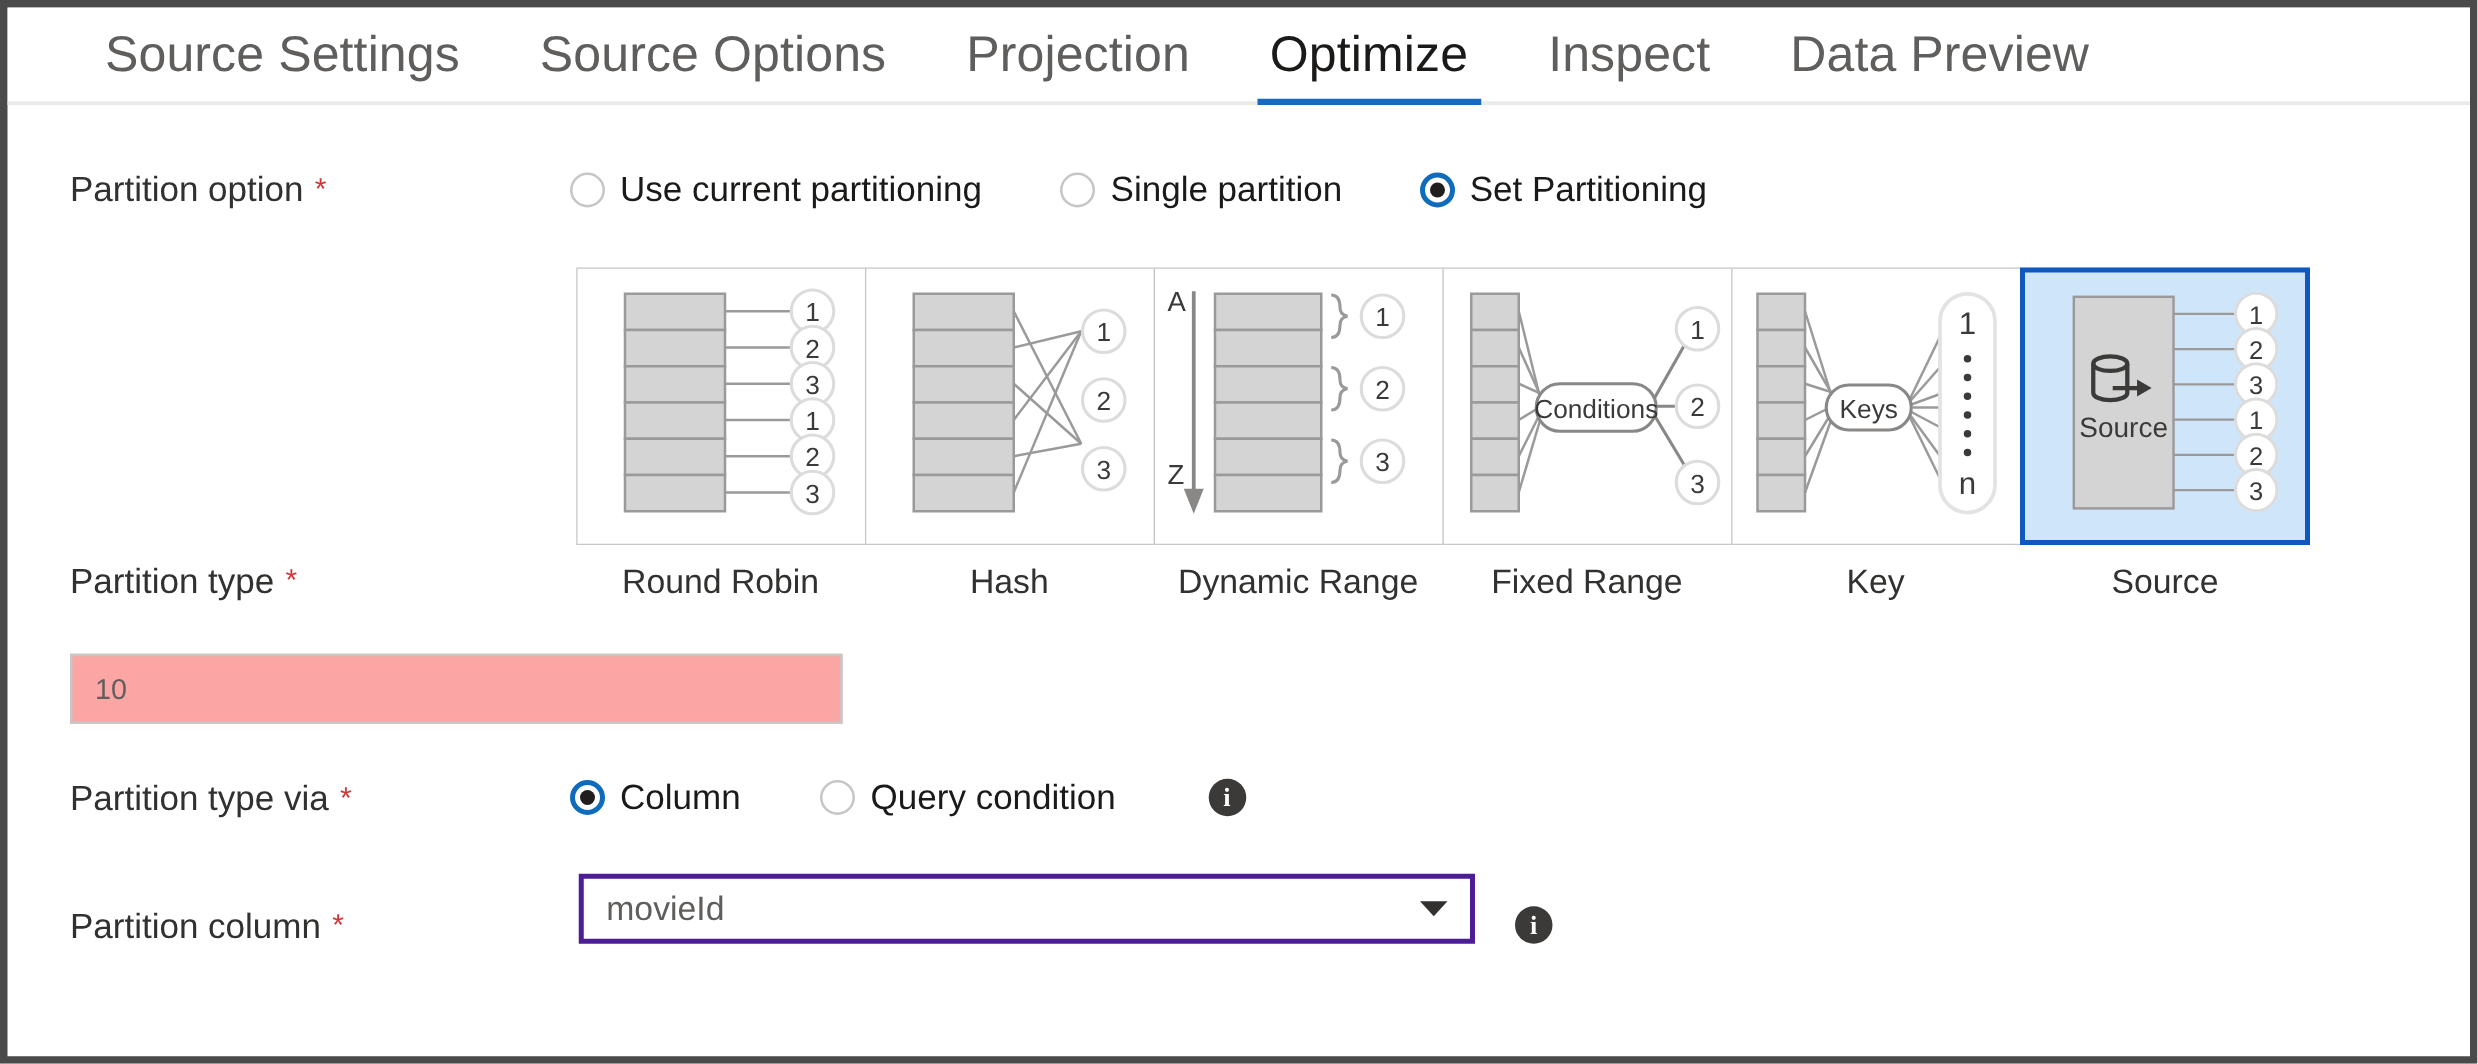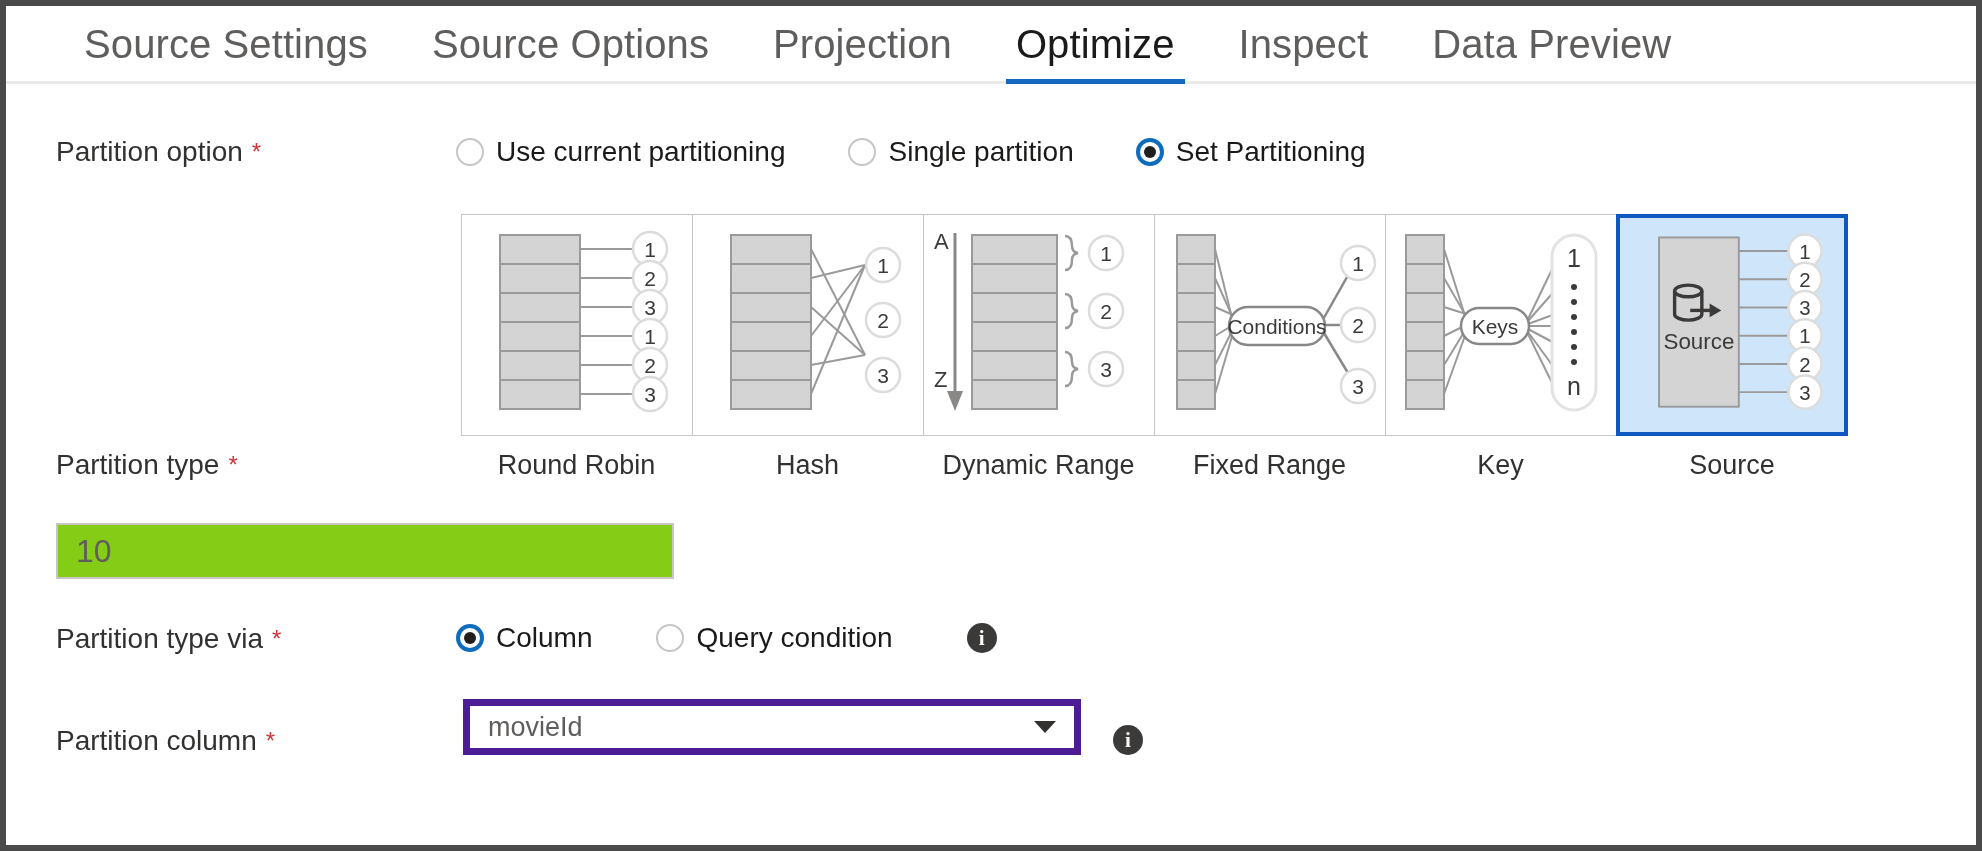--- a/index.html
+++ b/index.html
@@ -166,34 +166,34 @@
     line-height: 1;
   }
   .card svg { display: block; }
 
   
   .textbox {
     width: 618px;
     height: 56px;
     box-sizing: border-box;
     border: 2px solid #c8c6c4;
-    background: #84cc16;
-    font-size: 32px;
+    background: #fca5a5;
+    font-size: 23px;
     color: #605e5c;
     font-family: "Liberation Sans", sans-serif;
     padding: 0 18px;
     outline: none;
     display: flex;
     align-items: center;
   }
   .combo {
-    width: 618px;
+    width: 717px;
     height: 56px;
     box-sizing: border-box;
-    border: 7px solid #4c1d95;
+    border: 4px solid #4c1d95;
     background: #ffffff;
     display: flex;
     align-items: center;
     justify-content: space-between;
     padding: 0 18px 0 18px;
     cursor: pointer;
   }
   .combo-value {
     font-size: 27px;
     color: #605e5c;

